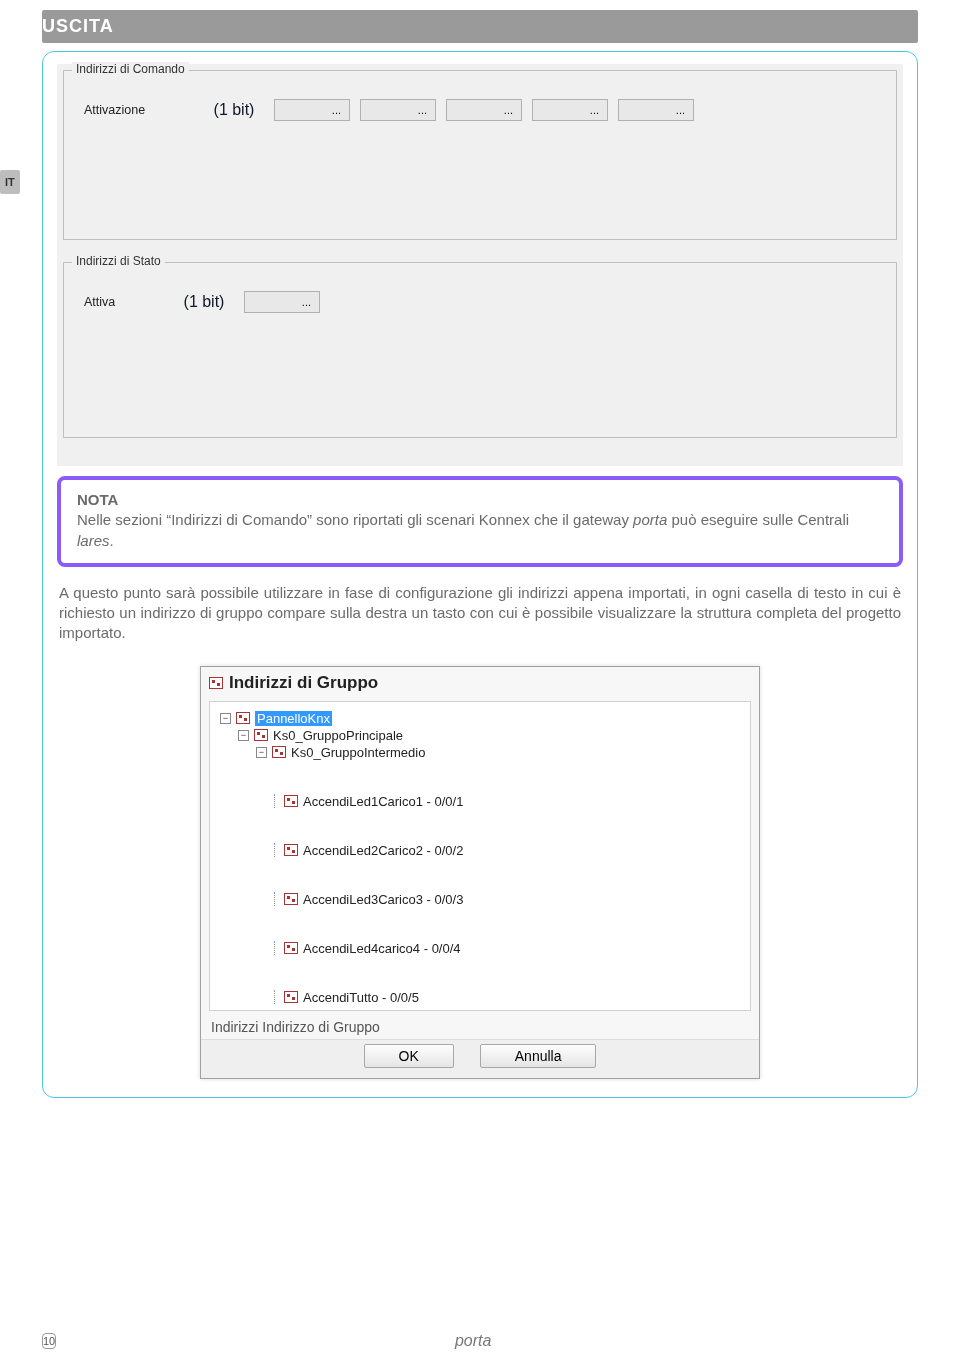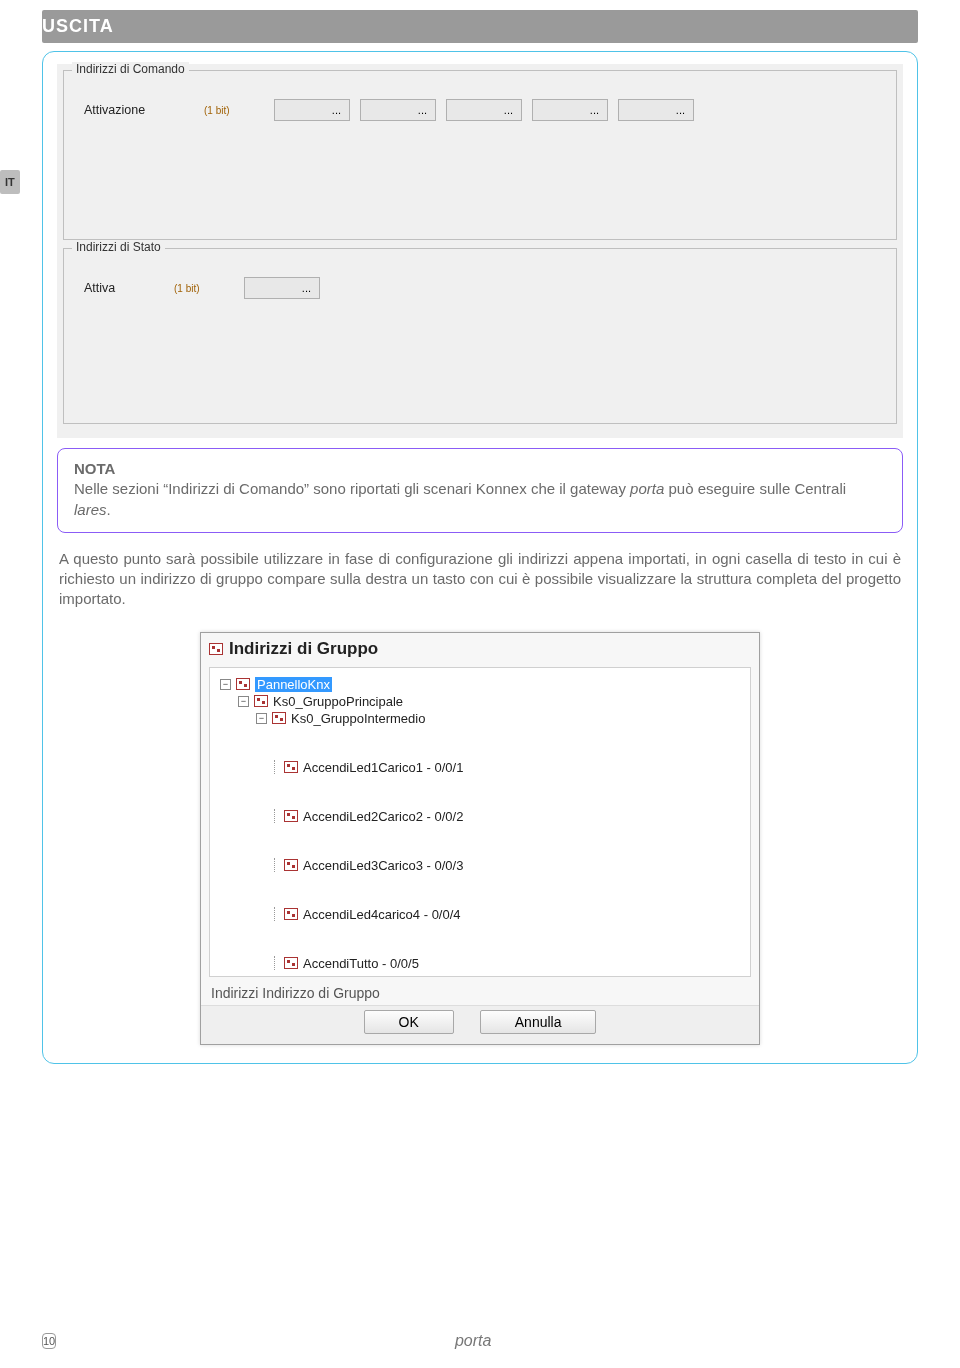--- a/index.html
+++ b/index.html
@@ -41,21 +41,21 @@
   .screenshot-area {
     background: #f0f0f0;
     padding: 6px 6px 6px 6px;
     margin-bottom: 10px;
   }
   .fieldset-box {
     border: 1px solid #bfbfbf;
     background: #f0f0f0;
     position: relative;
     padding: 22px 10px 10px 10px;
-    margin-bottom: 8px;
+    margin-bottom: 22px;
   }
   .fieldset-legend {
     position: absolute;
     top: -9px;
     left: 8px;
     background: #f0f0f0;
     padding: 0 4px;
     font-size: 12px;
     color: #333;
   }
@@ -65,37 +65,38 @@
     gap: 10px;
     padding: 6px 10px 10px 10px;
   }
   .row-label {
     width: 110px;
     font-size: 12.5px;
     color: #222;
   }
   .row-bits {
     width: 60px;
-    font-size: 10px;
-    color: #a16207;
+    font-size: 16px;
+    color: #0f172a;
+    text-align: center;
   }
   .addr-btn {
     border: 1px solid #b0b0b0;
     background: #e8e8e8;
     height: 22px;
     width: 76px;
     display: inline-flex;
     align-items: center;
     justify-content: flex-end;
     padding-right: 8px;
     font-size: 11px;
     cursor: pointer;
   }
   .nota-box {
-    border: 1px solid #8b5cf6;
+    border: 4px solid #8b5cf6;
     border-radius: 8px;
     padding: 10px 16px 12px 16px;
     margin: 8px 0 12px 0;
     font-family: "Trebuchet MS", "Century Gothic", sans-serif;
     color: #6b6b6b;
     font-size: 15px;
     line-height: 1.35;
   }
   .nota-box .nota-title {
     font-weight: bold;

